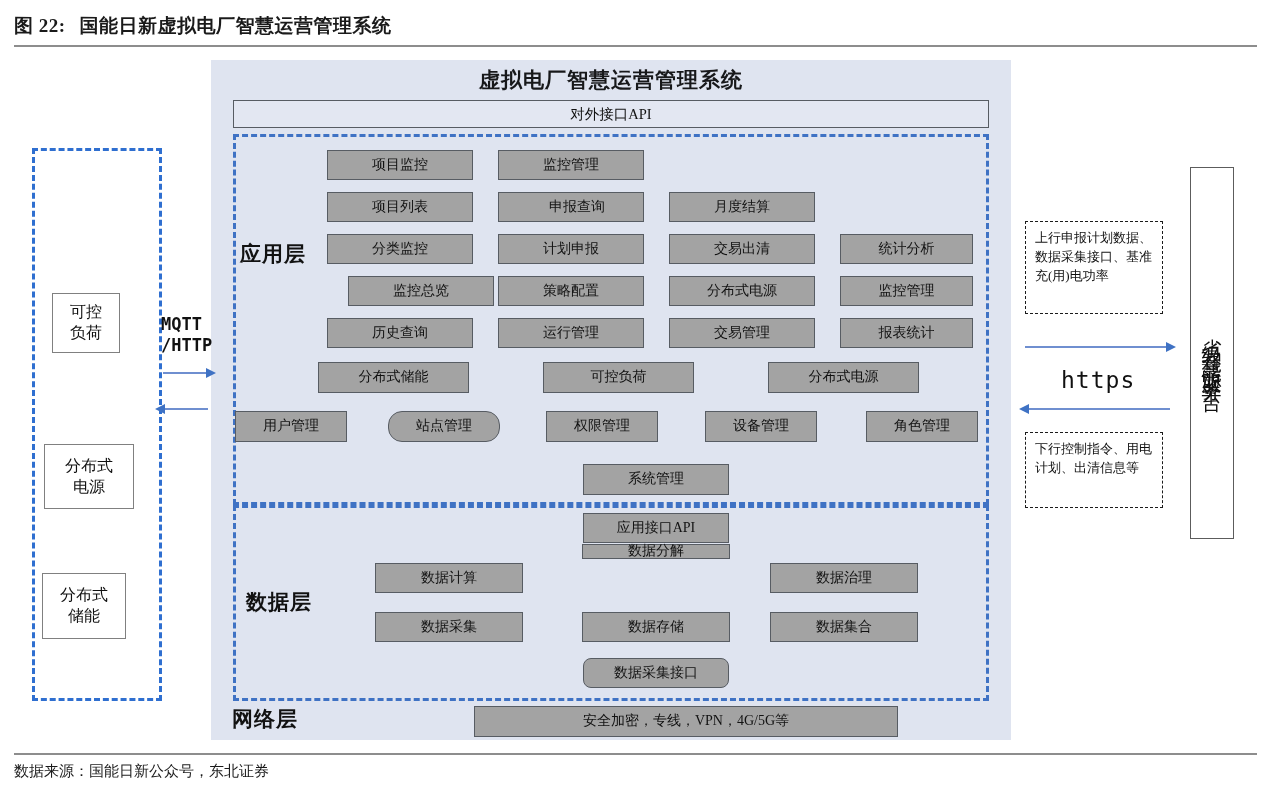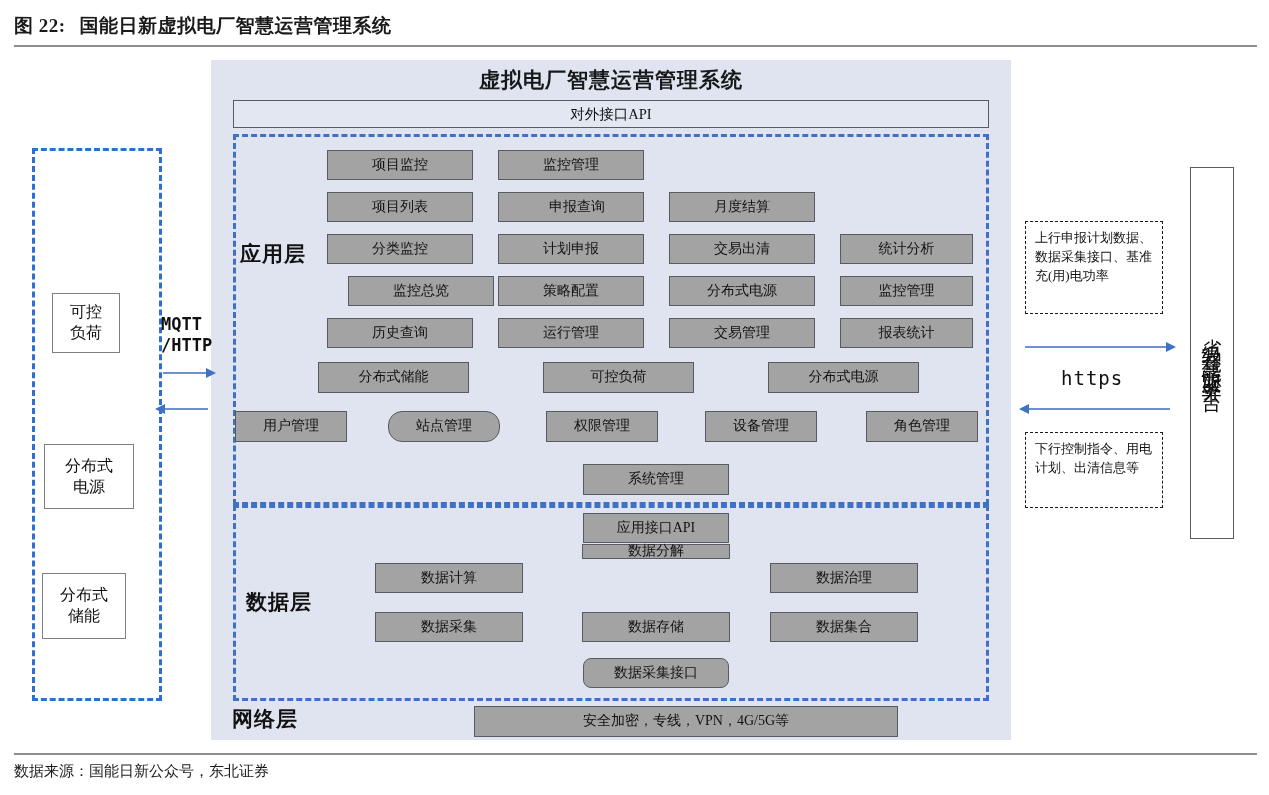--- a/index.html
+++ b/index.html
@@ -43,21 +43,21 @@
   .arrow{position:absolute;height:2px;background:#6f8fd0;}
   .arrow .head{position:absolute;top:-4px;width:0;height:0;border-top:5px solid transparent;
                border-bottom:5px solid transparent;}
   .arrow.right .head{right:-9px;border-left:10px solid #3f72c4;}
   .arrow.left .head{left:-9px;border-right:10px solid #3f72c4;}
 
   
   .note{position:absolute;box-sizing:border-box;border:1.8px dashed #1b1b1b;background:#fff;
         font-size:13px;color:#111;line-height:1.45;padding:7px 8px 6px 9px;}
   .https-label{position:absolute;font-family:"DejaVu Sans Mono","Liberation Mono",monospace;
-               font-size:19px;color:#111;letter-spacing:1px;}
+               font-size:23px;color:#111;letter-spacing:1px;}
   .vplatform{position:absolute;box-sizing:border-box;border:1.8px solid #5c5c5c;background:#fff;
              display:flex;align-items:center;justify-content:center;}
   .vplatform span{writing-mode:vertical-rl;text-orientation:upright;font-size:20px;
                   letter-spacing:6px;color:#111;line-height:1;}
 </style>
 </head>
 <body>
 
 <div id="page">
 

